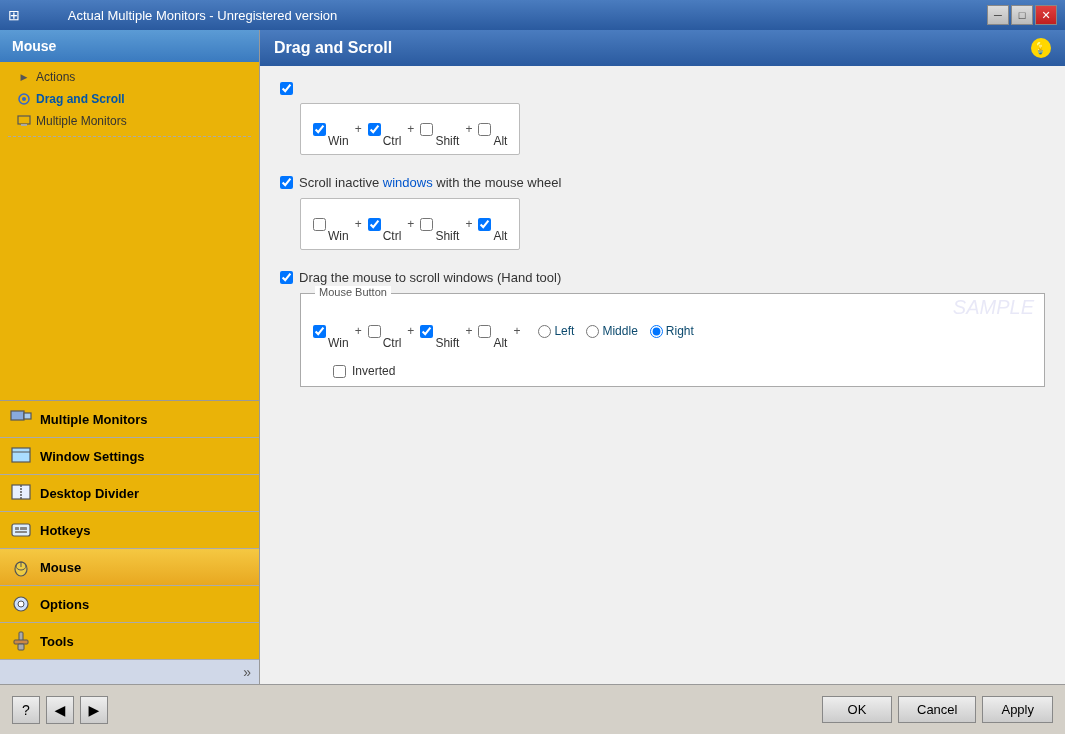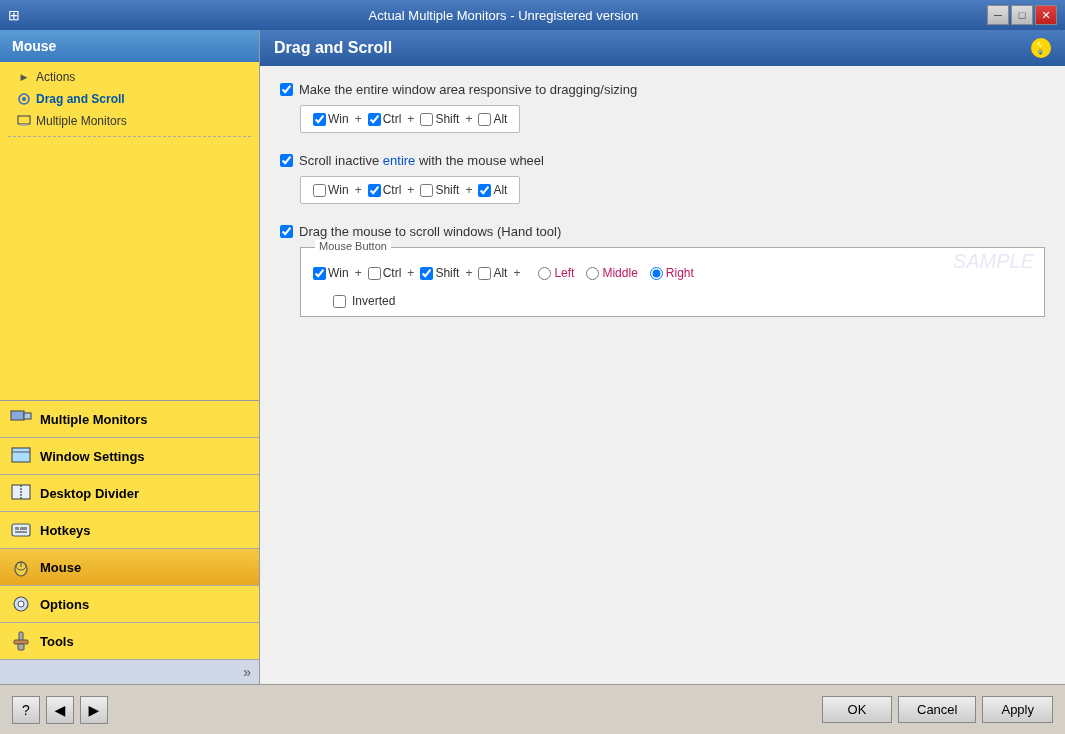--- a/index.html
+++ b/index.html
@@ -9,39 +9,39 @@
     .title-bar {
       background: linear-gradient(to bottom, #4a7cbf, #2a5a9f);
       color: white;
       height: 30px;
       display: flex;
       align-items: center;
       justify-content: space-between;
       padding: 0 8px;
       user-select: none;
     }
-    .title-bar-text { flex: 1; text-align: center; font-size: 13px; }
+    .title-bar-text { flex: 1; text-align: left; font-size: 13px; margin-left: 48px; }
     .title-bar-buttons { display: flex; gap: 2px; }
     .title-bar-btn {
       width: 22px; height: 20px; border: 1px solid #888;
       background: linear-gradient(to bottom, #ddd, #bbb);
       color: #333; font-size: 11px; cursor: pointer;
       display: flex; align-items: center; justify-content: center;
     }
     .title-bar-btn.close { background: linear-gradient(to bottom, #e04040, #c02020); color: white; }
 
     .app-body { display: flex; flex-direction: column; height: calc(734px - 30px); }
 
     
     .main-area { display: flex; flex: 1; overflow: hidden; }
 
     
     .sidebar {
       width: 260px;
-      background: #fde047;
+      background: #eab308;
       border-right: 1px solid #999;
       display: flex;
       flex-direction: column;
       height: 100%;
     }
     .sidebar-header {
       background: linear-gradient(to bottom, #5b9bd5, #3a7abf);
       color: white;
       font-weight: bold;
       font-size: 14px;
@@ -128,21 +128,21 @@
       background: white;
       border: 1px solid #bbb;
       border-radius: 2px;
       margin-left: 20px;
       margin-bottom: 4px;
       width: fit-content;
     }
     .mod-item {
       display: flex; align-items: center; gap: 2px;
     }
-    .mod-label { color: #333; font-size: 12px; }
+    .mod-label { color: #333; font-size: 12px; margin-top: 24px; }
     .mod-plus { color: #555; font-size: 12px; margin: 0 2px; }
 
     
     .mouse-btn-group {
       border: 1px solid #aaa;
       padding: 8px 12px;
       margin-left: 20px;
       background: white;
       position: relative;
       min-width: 380px;
@@ -157,21 +157,21 @@
     }
     .mouse-btn-row {
       display: flex; align-items: center; gap: 4px; margin-top: 6px;
     }
     .radio-group {
       display: flex; align-items: center; gap: 12px; margin-left: 12px;
     }
     .radio-item {
       display: flex; align-items: center; gap: 3px;
     }
-    .radio-item label { font-size: 12px; color: #be185d; cursor: pointer; }
+    .radio-item label { font-size: 12px; color: #0c4a6e; cursor: pointer; }
 
     .inverted-row {
       display: flex; align-items: center; gap: 6px; margin-top: 10px; margin-left: 20px;
     }
     .inverted-row label { font-size: 12px; color: #333; cursor: pointer; }
 
     
     .scroll-step-row {
       display: flex; align-items: center; gap: 8px; margin-top: 16px;
     }
@@ -369,21 +369,20 @@
       <div class="content-header">
         <span>Drag and Scroll</span>
         <div class="content-header-icon">💡</div>
       </div>
 
       <div class="content-body">
 
         <div class="section">
           <div class="section-checkbox-row">
             <input type="checkbox" id="chk1" checked="" style="">
-            <label for="chk1">Make the entire window area responsive to dragging/sizing</label>
           </div>
           <div class="modifier-row">
             <div class="mod-item">
               <input type="checkbox" id="win1" checked="" style="">
               <label for="win1" class="mod-label">Win</label>
             </div>
             <span class="mod-plus">+</span>
             <div class="mod-item">
               <input type="checkbox" id="ctrl1" checked="" style="">
               <label for="ctrl1" class="mod-label">Ctrl</label>
@@ -397,21 +396,21 @@
             <div class="mod-item">
               <input type="checkbox" id="alt1" style="">
               <label for="alt1" class="mod-label">Alt</label>
             </div>
           </div>
         </div>
 
         <div class="section">
           <div class="section-checkbox-row">
             <input type="checkbox" id="chk2" checked="" style="">
-            <label for="chk2">Scroll inactive <a href="#">entire</a> with the mouse wheel</label>
+            <label for="chk2">Scroll inactive <a href="#">windows</a> with the mouse wheel</label>
           </div>
           <div class="modifier-row">
             <div class="mod-item">
               <input type="checkbox" id="win2" style="">
               <label for="win2" class="mod-label">Win</label>
             </div>
             <span class="mod-plus">+</span>
             <div class="mod-item">
               <input type="checkbox" id="ctrl2" checked="" style="">
               <label for="ctrl2" class="mod-label">Ctrl</label>

